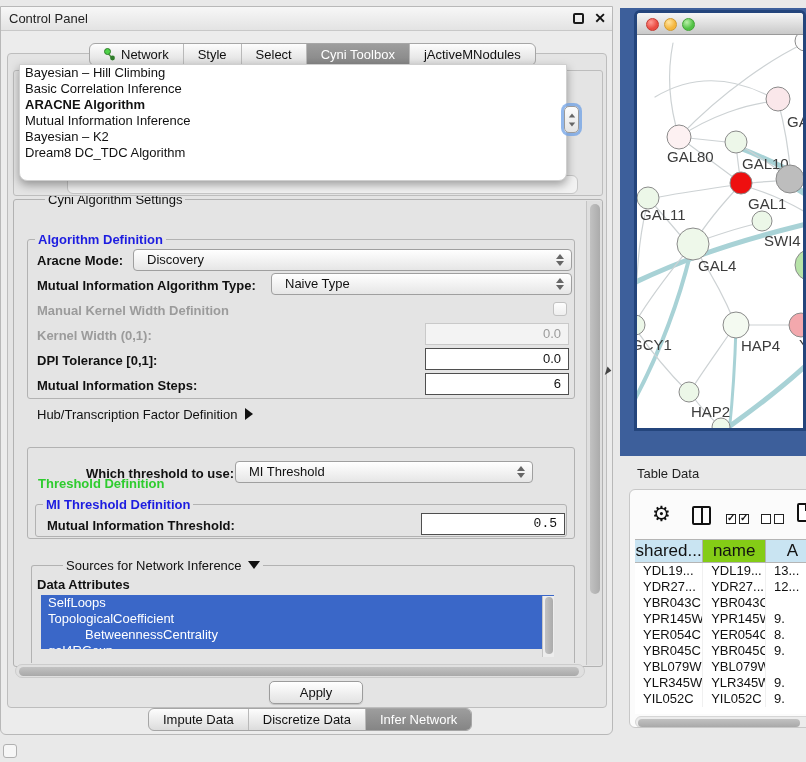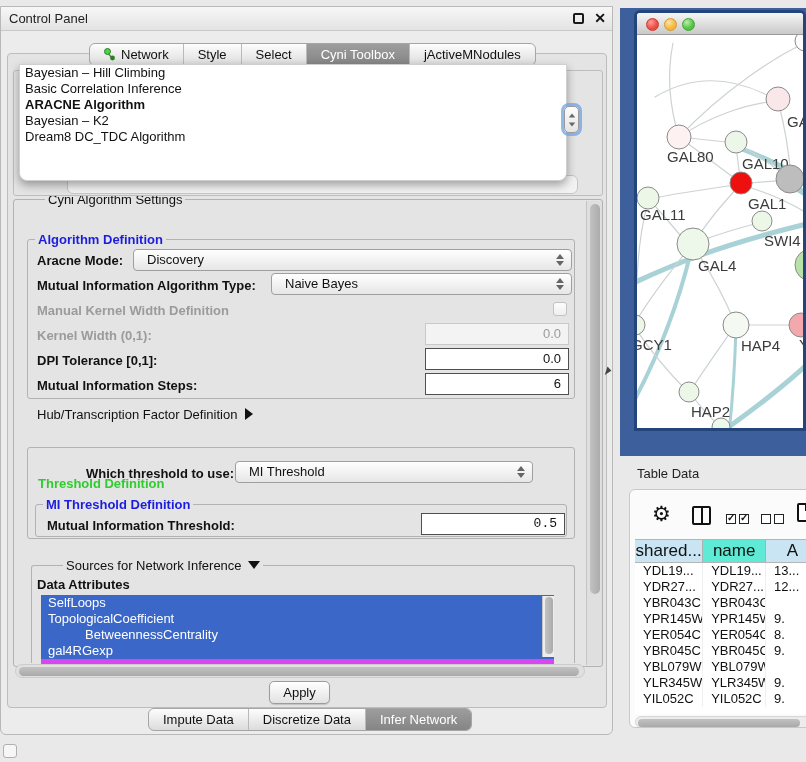--- a/index.html
+++ b/index.html
@@ -64,30 +64,30 @@
   .field.dis { border:1px solid #c9c9c9; background:#f3f3f3; color:#9b9b9b; }
   .checkbox { position:absolute; width:14px; height:14px; border:1px solid #c2c2c2; border-radius:3px;
               background:linear-gradient(#fdfdfd,#eeeeee); }
 
   .arrow-right { display:inline-block; width:0; height:0; border-top:6px solid transparent; border-bottom:6px solid transparent;
                  border-left:8px solid #111; margin-left:8px; vertical-align:-1px; }
   .arrow-down-t { display:inline-block; width:0; height:0; border-left:6px solid transparent; border-right:6px solid transparent;
                   border-top:8px solid #111; margin-left:6px; vertical-align:1px; }
 
   
-  .attr-list { position:absolute; left:40px; top:588px; width:513px; height:70px; background:#d946ef; overflow:hidden; }
+  .attr-list { position:absolute; left:40px; top:588px; width:513px; height:54px; background:#0369a1; overflow:hidden; }
   .attr-item { height:16px; line-height:16px; font-size:13px; color:#fff; padding-left:7px; }
 
   
   .sb-track-v { position:absolute; background:#dfdfdf; border-left:1px solid #c4c4c4; }
   .sb-thumb { position:absolute; background:linear-gradient(90deg,#c2c2c2,#ababab); border-radius:5px; }
   .sb-thumb-h { position:absolute; background:linear-gradient(#c2c2c2,#a9a9a9); border-radius:5px; }
   .sb-track-h { position:absolute; background:#e0e0e0; border:1px solid #cccccc; border-radius:7px; }
 
-  .apply-btn { position:absolute; left:268px; top:674px; width:61px; height:23px; border:1px solid #9c9c9c; border-radius:5px;
+  .apply-btn { position:absolute; left:268px; top:674px; width:94px; height:23px; border:1px solid #9c9c9c; border-radius:5px;
                background:linear-gradient(#ffffff,#e2e2e2); font-size:13px; text-align:center; line-height:21px; color:#111;
                box-shadow:0 1px 1px rgba(0,0,0,0.15); }
 
   .mini-icon { position:absolute; left:3px; top:744px; width:14px; height:14px; border:1px solid #b0b0b0; border-radius:3px; background:#f6f6f6; }
 
   
   .desktop { position:absolute; left:620px; top:8px; width:186px; height:448px; background:#3d5f9b; }
   .net-window { position:absolute; left:634px; top:10px; width:172px; height:421px; border:3px solid #24457c;
                 border-radius:6px 6px 0 0; background:#fff; overflow:hidden; }
   .net-titlebar { position:absolute; left:0; top:0; width:100%; height:22px;
@@ -158,20 +158,21 @@
       </div>
 
     <div class="ghost-group"></div>
     <div class="ghost-combo"></div>
 
     <div class="popup">
       <div id="popup-items">
           <div class="popup-item">Bayesian – Hill Climbing</div>
           <div class="popup-item">Basic Correlation Inference</div>
           <div class="popup-item sel">ARACNE Algorithm</div>
+          <div class="popup-item">Mutual Information Inference</div>
           <div class="popup-item">Bayesian – K2</div>
           <div class="popup-item">Dream8 DC_TDC Algorithm</div>
         </div>
     </div>
     <div class="focus-spinner">
       <div class="tri-up" style="position:absolute;left:3px;top:6px;transform:scale(0.8);"></div>
       <div class="tri-down" style="position:absolute;left:3px;top:15px;transform:scale(0.8);"></div>
     </div>
 
     <div class="groupbox" style="left:12px; top:192px; width:590px; height:468px;"></div>
@@ -188,21 +189,21 @@
     <div class="combo" style="left:132px; top:242px; width:439px;">
       <span>Discovery</span>
       <span class="arrows">
           <span class="tri-up"></span>
           <span class="tri-down"></span>
         </span>
     </div>
 
     <div class="lbl" style="left:36px; top:271px;">Mutual Information Algorithm Type:</div>
     <div class="combo" style="left:270px; top:266px; width:301px;">
-      <span>Naive Bayes</span>
+      <span>Naive Type</span>
       <span class="arrows">
           <span class="tri-up"></span>
           <span class="tri-down"></span>
         </span>
     </div>
 
     <div class="lbl dis" style="left:36px; top:296px;">Manual Kernel Width Definition</div>
     <div class="checkbox" style="left:552px; top:295px;"></div>
 
     <div class="lbl dis" style="left:36px; top:321px;">Kernel Width (0,1):</div>
@@ -348,21 +349,21 @@
         <span class="cb checked"></span><span class="cb checked"></span>
       </div>
       <div class="cb-pair" style="left:131px;">
         <span class="cb"></span><span class="cb"></span>
       </div>
       <div class="doc-icon"></div>
     </div>
     <div class="tp-table">
       <div class="tp-header" id="tp-header">
           <div class="tp-hcell" style="width: 76px; background: rgb(201, 228, 242);">shared...</div>
-          <div class="tp-hcell" style="width: 70px; background: #5eead4;">name</div>
+          <div class="tp-hcell" style="width: 70px; background: #84cc16;">name</div>
           <div class="tp-hcell" style="width: 60px; background: rgb(201, 228, 242);">A</div>
         </div>
       <div id="tp-body">
           <div class="tp-row">
             <div class="tp-cell" style="width: 76px;">YDL19...</div>
             <div class="tp-cell" style="width: 70px;">YDL19...</div>
             <div class="tp-cell" style="width: 60px;">13...</div>
           </div>
           <div class="tp-row">
             <div class="tp-cell" style="width: 76px;">YDR27...</div>

